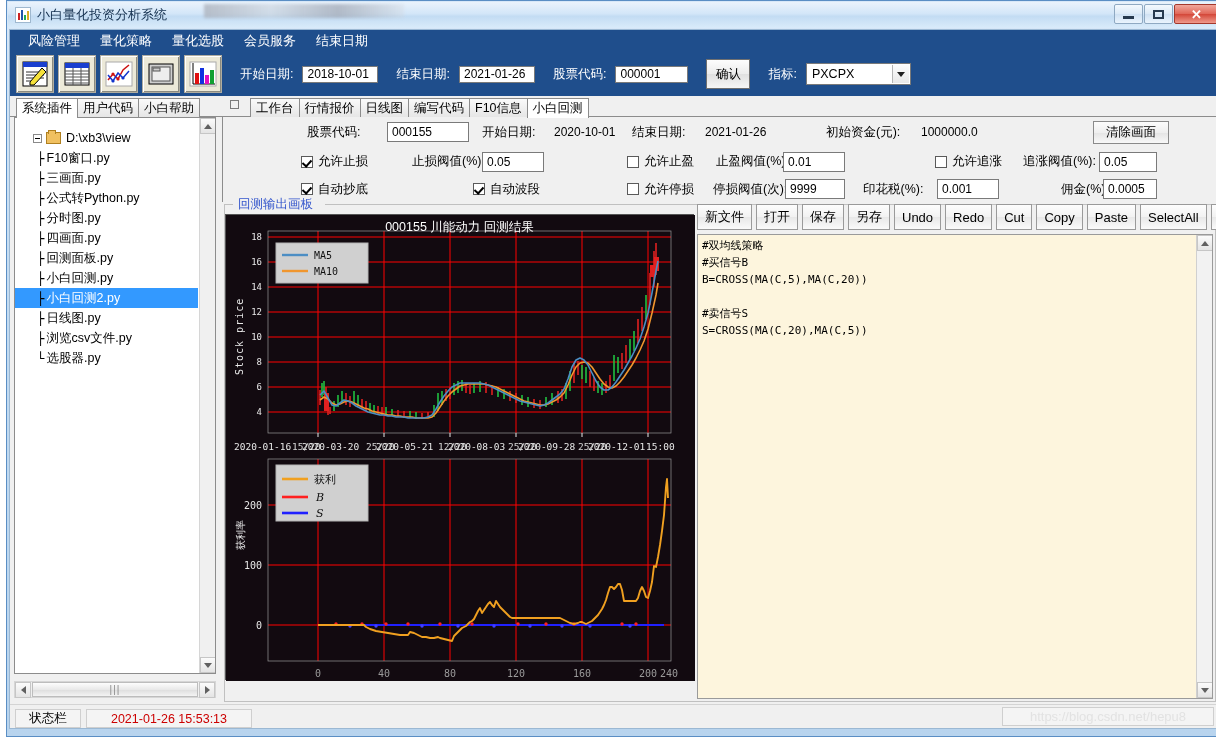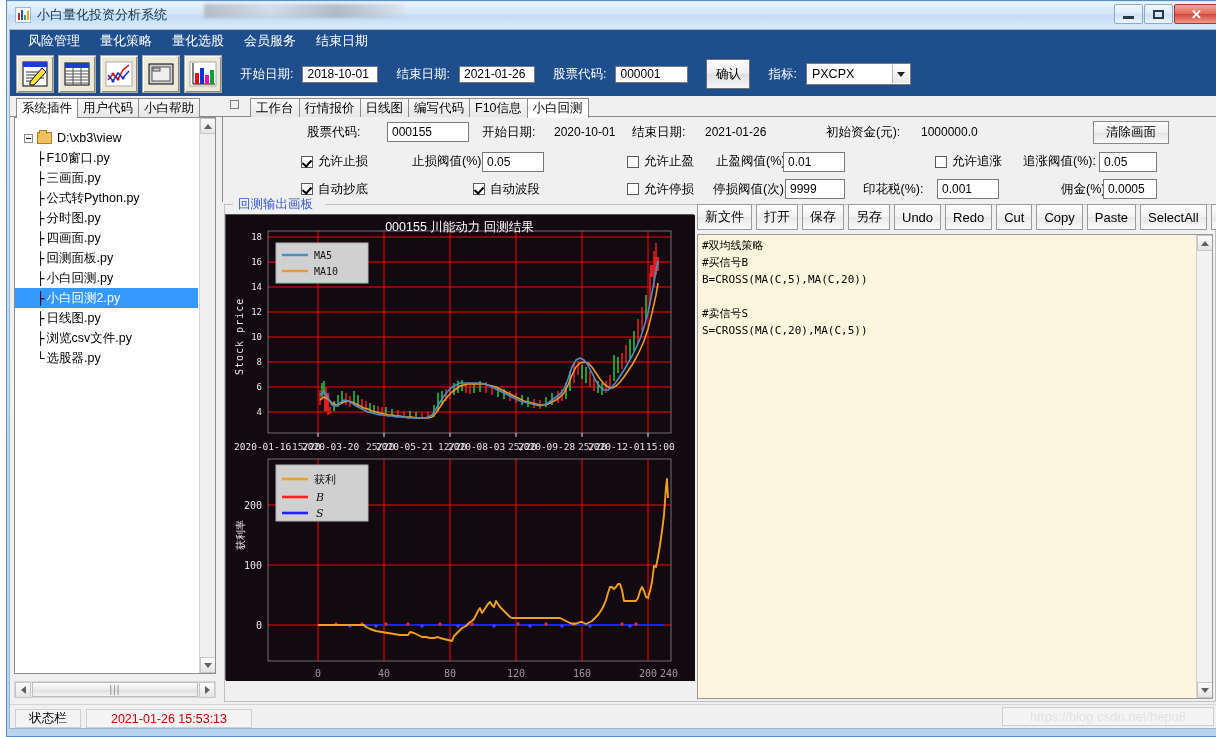--- a/index.html
+++ b/index.html
@@ -116,21 +116,21 @@
   .sb-arrow {
     width:16px;height:16px;background:linear-gradient(to bottom,#fbfbfb,#e4e4e4);
     border:1px solid #c6c6c6;display:flex;align-items:center;justify-content:center;
   }
   .sb-arrow i{ border-left:4px solid transparent;border-right:4px solid transparent; }
   .sb-up i{ border-bottom:5px solid #606060; }
   .sb-down i{ border-top:5px solid #606060; }
   .sb-left i{ border-top:4px solid transparent;border-bottom:4px solid transparent;border-right:5px solid #606060;border-left:none;}
   .sb-right i{ border-top:4px solid transparent;border-bottom:4px solid transparent;border-left:5px solid #606060;border-right:none;}
   #treeitems { position:absolute; left:0; top:0; right:17px; bottom:0; padding-top:10px; }
-  .trow { height:20px; display:flex; align-items:center; font-size:12.5px; color:#000; padding-left:9px; white-space:nowrap;}
+  .trow { height:20px; display:flex; align-items:center; font-size:12.5px; color:#000; padding-left:18px; white-space:nowrap;}
   .trow.root .exp {
     width:9px;height:9px;border:1px solid #8a8a8a;background:#fff;margin-right:4px;
     position:relative; flex:none;
   }
   .trow.root .exp:before{content:"";position:absolute;left:1px;right:1px;top:3px;height:1px;background:#000;}
   .folder {
     width:15px;height:12px;background:#f0c060;border:1px solid #b08020;margin-right:5px;flex:none;position:relative;
   }
   .folder:before{content:"";position:absolute;left:1px;top:-3px;width:6px;height:3px;background:#f0c060;border:1px solid #b08020;border-bottom:none;}
   .child { padding-left:22px; }

